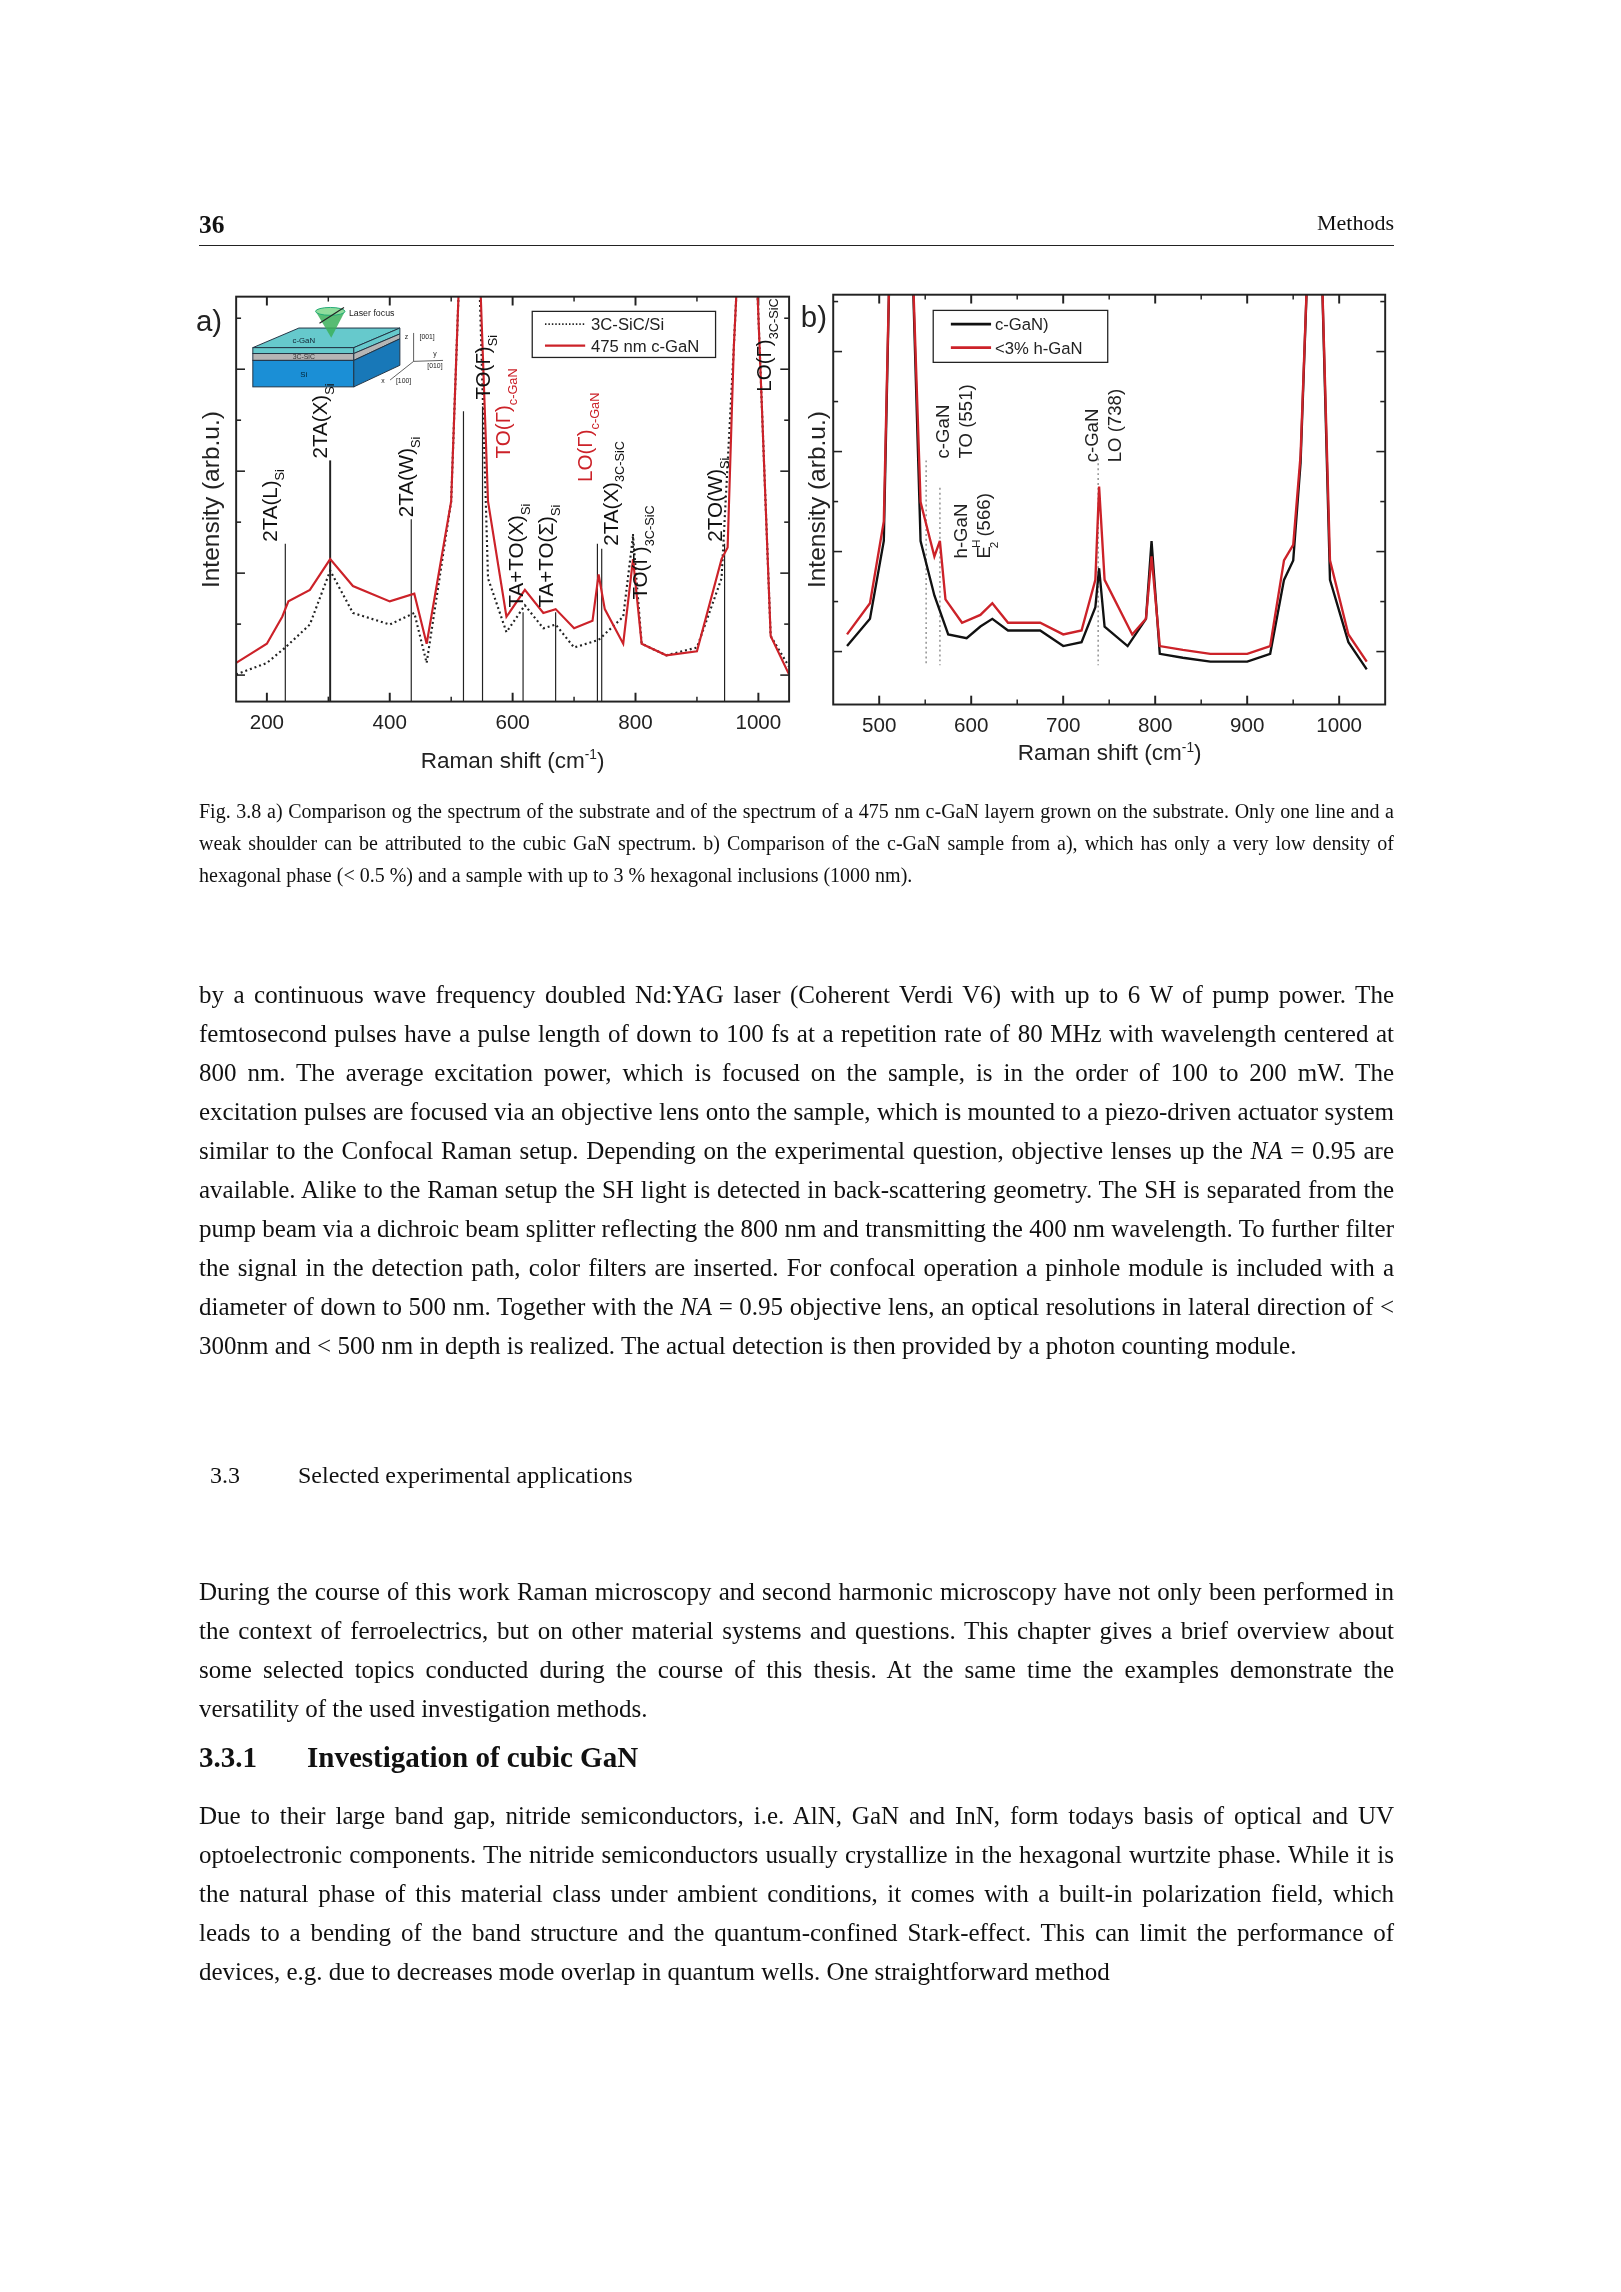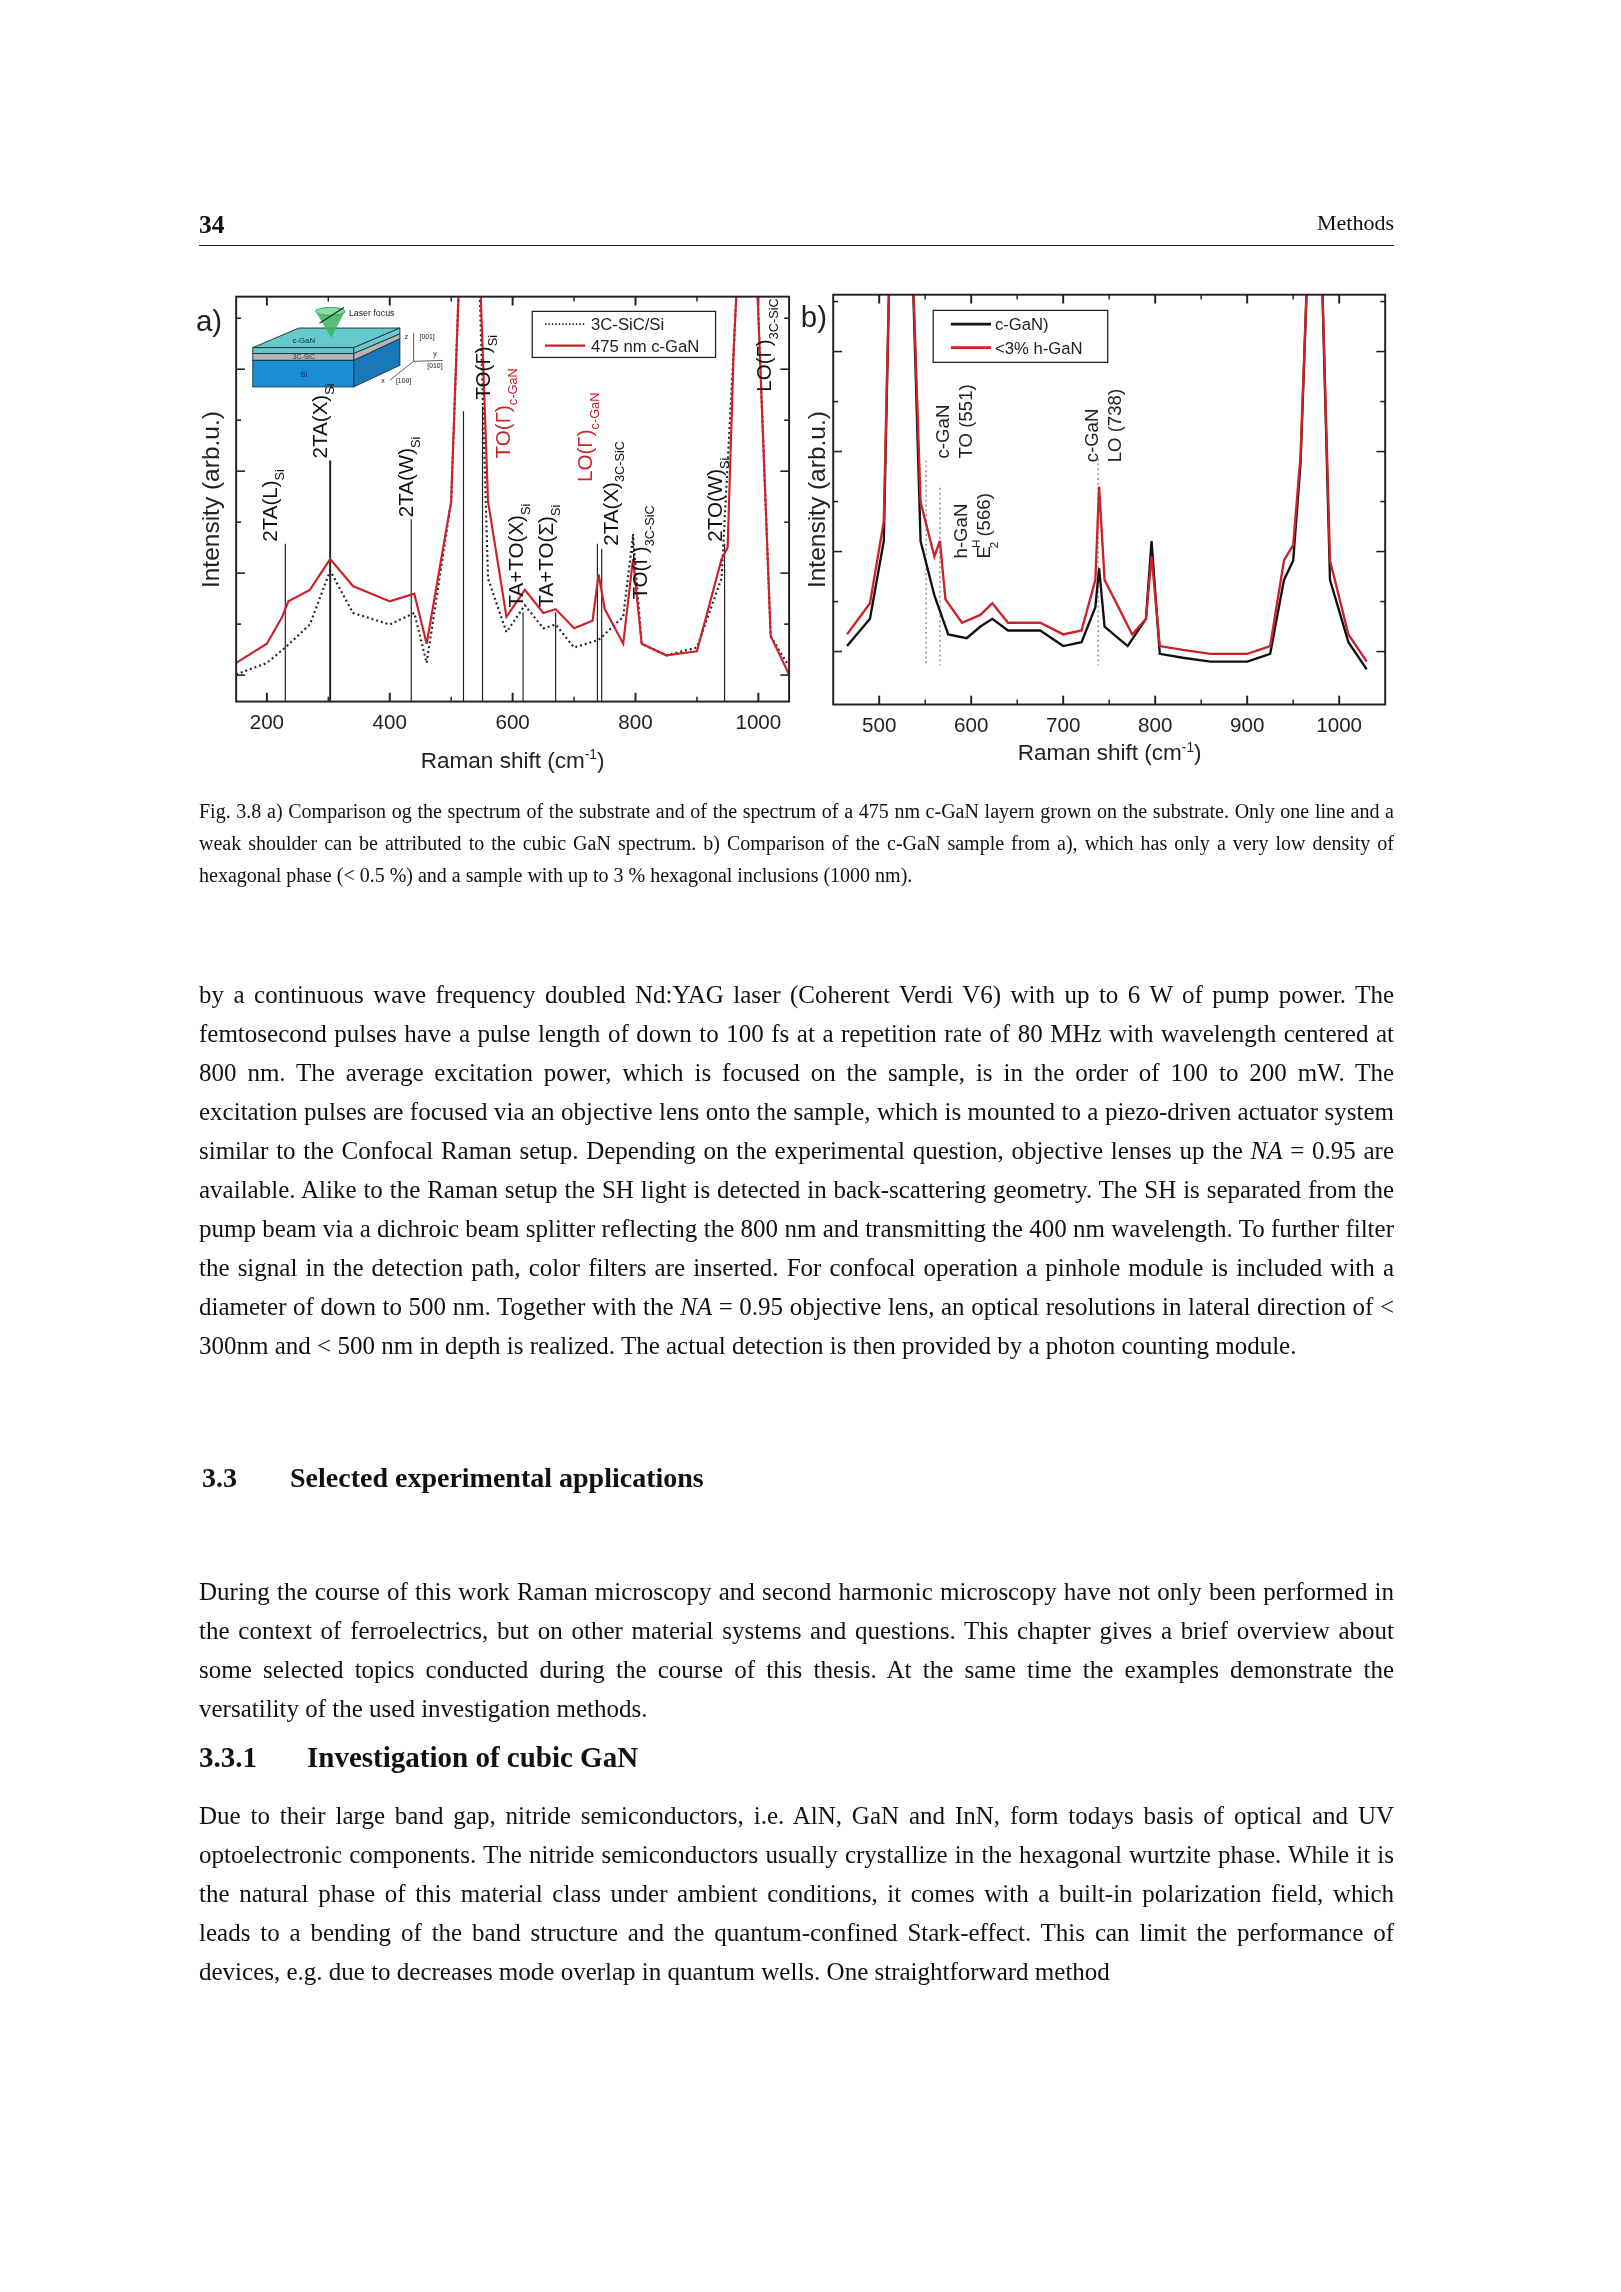--- a/index.html
+++ b/index.html
@@ -8,30 +8,30 @@
   .page-num { left:199px; top:210px; font-size:25.5px; font-weight:bold; }
   .running-head { right:227px; top:210px; font-size:22px; }
   .head-rule { left:199px; top:245px; width:1195px; height:0; border-top:1.5px solid #222; }
   .fig { left:191px; top:280px; width:1206px; height:500px; }
   .caption { left:199px; top:795px; width:1195px; font-size:20px; line-height:32px; text-align:justify; }
   .para { left:199px; width:1195px; font-size:25px; line-height:39px; text-align:justify; }
   .para i { font-style:italic;margin-top:36px; }
   .p1 { top:975px; }
   .p2 { top:1572px; }
   .p3 { top:1796px; }
-  .h2 { left:202px; top:1462px; font-size:28px; font-weight:bold; white-space:nowrap; }
+  .h2 { left:210px; top:1462px; font-size:24px; font-weight:normal; white-space:nowrap; }
   .h3 { left:199px; top:1741px; font-size:29px; font-weight:bold; white-space:nowrap;font-family:Liberation Serif, serif; }
   .h-num2 { display:inline-block; width:88px; }
   .h-num3 { display:inline-block; width:108px; }
   svg text { font-family:"Liberation Sans", sans-serif; }
 </style>
 </head>
 <body>
 
-<div class="abs page-num">34</div>
+<div class="abs page-num">36</div>
 <div class="abs running-head">Methods</div>
 <div class="abs head-rule"></div>
 
 <div class="abs fig">
   <svg id="figsvg" width="1206" height="500" viewBox="195 286 1230 510" xmlns="http://www.w3.org/2000/svg">
     <defs>
       <clipPath id="clipA">
           <rect x="241" y="303" width="564" height="413"></rect>
         </clipPath>
       <clipPath id="clipB">

